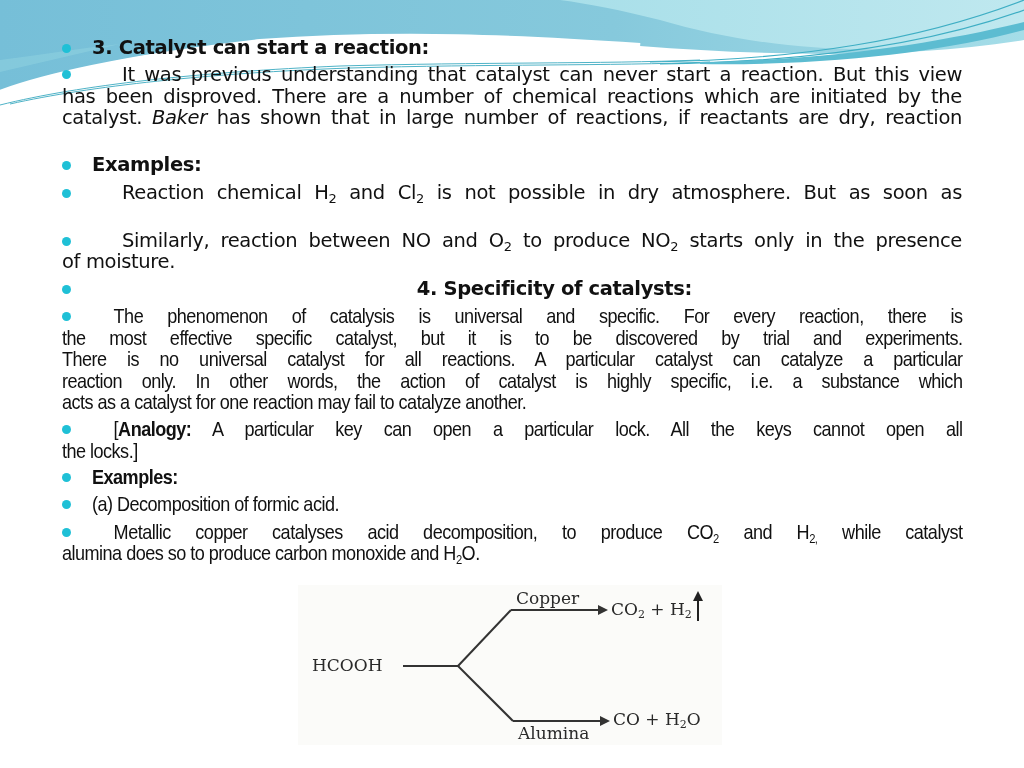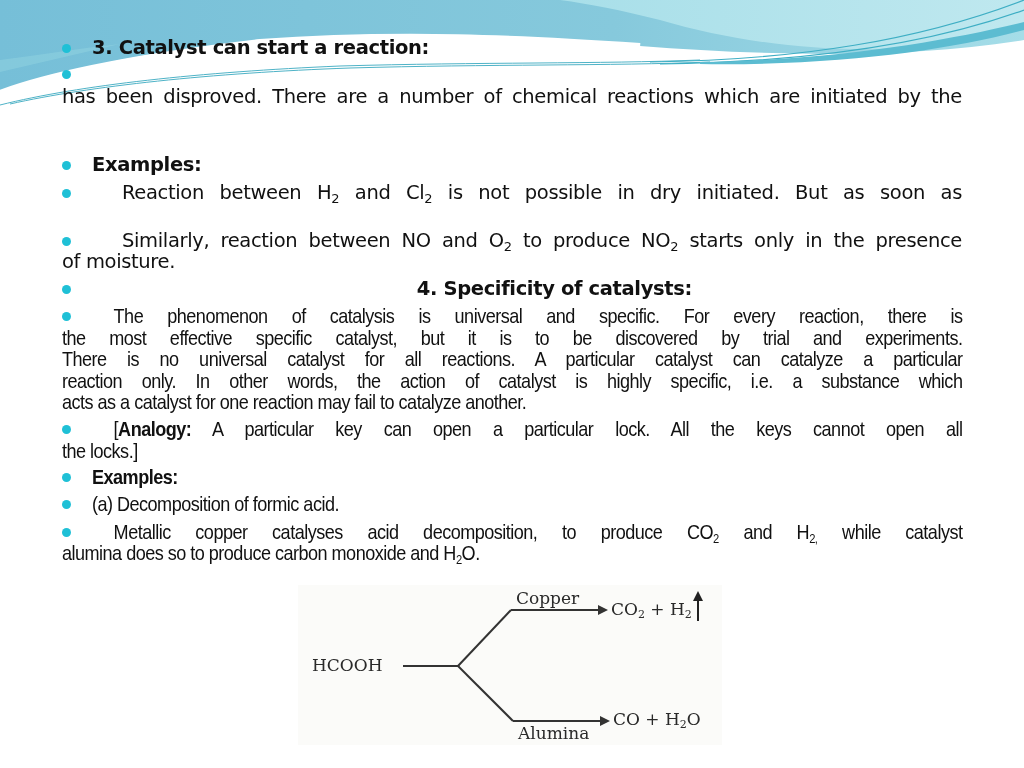--- a/index.html
+++ b/index.html
@@ -60,27 +60,29 @@
   <path d="M700,62 C840,60 950,40 1024,22 L1024,30 C950,50 840,66 700,64 Z" fill="#5cbcd1"></path>
   <path d="M0,60 C40,55 80,48 120,44 L0,72 Z" fill="#8ed0e0" opacity="0.6"></path>
 </svg>
 
 <div class="content">
 
   <span class="bullet" style="top:44px;"></span>
   <div class="line b" style="top:37px; left:92px; width:600px;">3.  Catalyst can start a reaction:</div>
 
   <span class="bullet" style="top:70px;"></span>
+  <div class="line just" style="top:64px;"><span class="indent2"></span><span>It was previous understanding that catalyst can never start a reaction. But this view</span></div>
   <div class="line just" style="top:86px;">has been disproved. There are a number of chemical reactions which are initiated by the</div>
+  <div class="line just" style="top:107px;"><span>catalyst.</span> <span class="i">Baker</span> <span>has shown that in large number of reactions, if reactants are dry, reaction</span></div>
 
   <span class="bullet" style="top:161px;"></span>
   <div class="line b" style="top:154px; left:92px; width:300px;">Examples:</div>
 
   <span class="bullet" style="top:189px;"></span>
-  <div class="line just" style="top:182px;"><span class="indent2"></span><span>Reaction between H</span><sub>2</sub><span> and Cl</span><sub>2</sub><span> is not possible in dry initiated. But as soon as</span></div>
+  <div class="line just" style="top:182px;"><span class="indent2"></span><span>Reaction chemical H</span><sub>2</sub><span> and Cl</span><sub>2</sub><span> is not possible in dry atmosphere. But as soon as</span></div>
 
   <span class="bullet" style="top:237px;"></span>
   <div class="line just" style="top:230px;"><span class="indent2"></span><span>Similarly, reaction between NO and O</span><sub>2</sub><span> to produce NO</span><sub>2</sub><span> starts only in the presence</span></div>
   <div class="line" style="top:251px;">of moisture.</div>
 
   <span class="bullet" style="top:285px;"></span>
   <div class="line b" style="top:278px; left:92px; width:600px;text-align:right;">4.  Specificity of catalysts:</div>
 
   <span class="bullet" style="top:312px;"></span>
   <div class="line narrow just" style="top:305px;"><span class="indent2"></span><span>The phenomenon of catalysis is universal and specific. For every reaction, there is</span></div>

